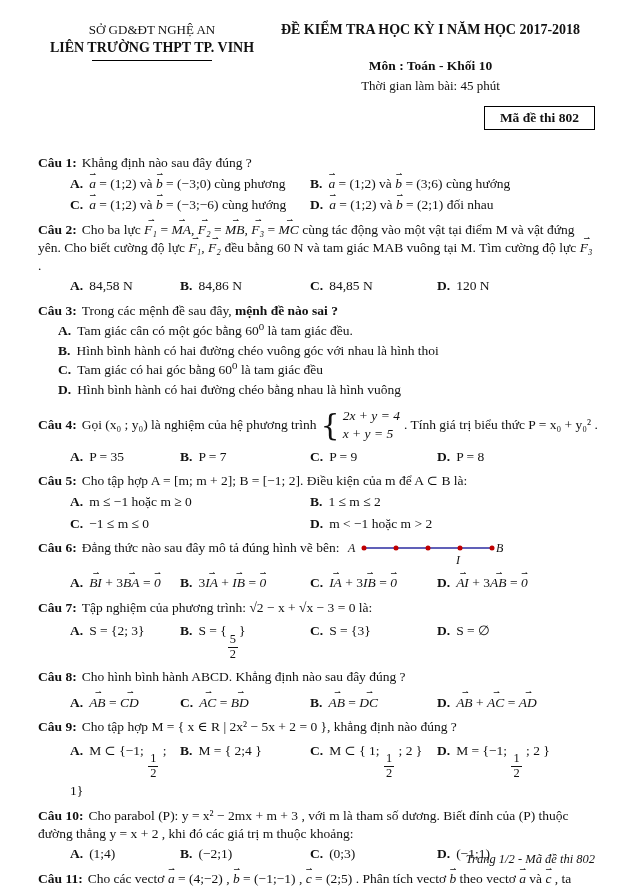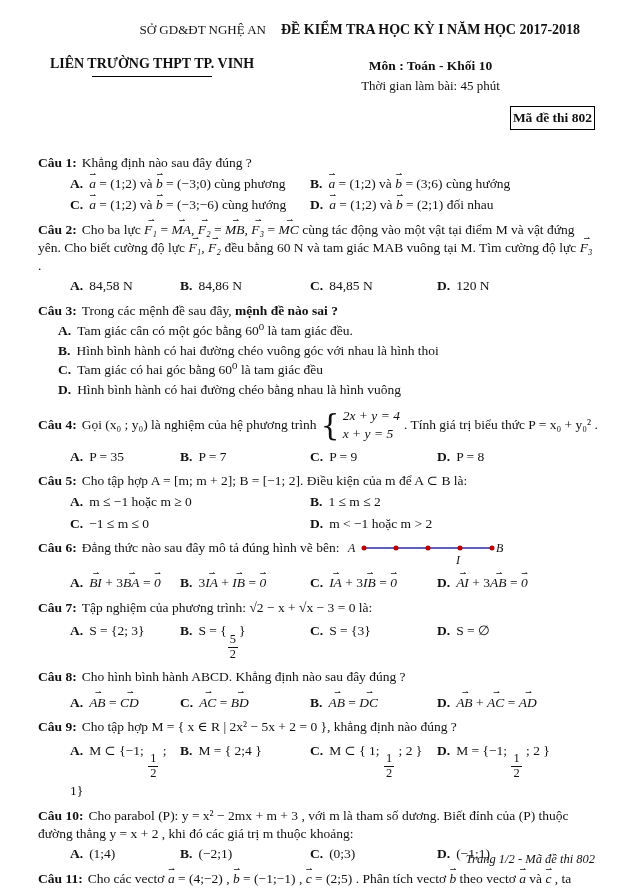--- a/index.html
+++ b/index.html
@@ -2,29 +2,29 @@
 <html><head>
 <meta charset="utf-8">
 <style>
   html,body{margin:0;padding:0;background:#e8e8e8;}
   body{width:626px;height:889px;font-family:"Liberation Serif","DejaVu Serif",serif;color:#111;}
   .page{position:relative;box-sizing:border-box;width:626px;height:889px;background:#fff;
         padding:22px 31px 0 38px;font-size:13.5px;overflow:hidden;}
   
   .header{display:flex;}
   .h-left{width:228px;text-align:center;}
-  .org1{font-size:13px;text-align:right;}
-  .org2{font-weight:bold;font-size:14px;margin-top:18px;}
+  .org1{font-size:13px;}
+  .org2{font-weight:bold;font-size:14px;margin-top:2px;}
   .h-rule{width:120px;border-top:1.3px solid #000;margin:4px auto 0;height:0;}
   .h-right{flex:1;text-align:center;}
   .title{font-weight:bold;font-size:14px;}
   .subject{font-weight:bold;font-size:13.5px;margin-top:20px;}
   .duration{font-size:13px;margin-top:4px;}
   .code-box{position:absolute;top:106px;right:31px;border:1.6px solid #000;
-            padding:3px 2px;font-weight:bold;font-size:13.5px;background:#fff;}
+            padding:3px 15px;font-weight:bold;font-size:13.5px;background:#fff;}
   
   .questions{margin-top:60px;}
   .q{margin-bottom:6px;}
   .qhead{line-height:1.32;}
   .qlabel{font-weight:bold;padding-right:5px;}
   .qbold{font-weight:bold;}
   .opts{display:grid;padding-left:32px;line-height:1.45;}
   .c4{grid-template-columns:110px 130px 127px 1fr;}
   .c2{grid-template-columns:240px 1fr;}
   .c1{grid-template-columns:1fr;padding-left:20px;line-height:1.32;}

